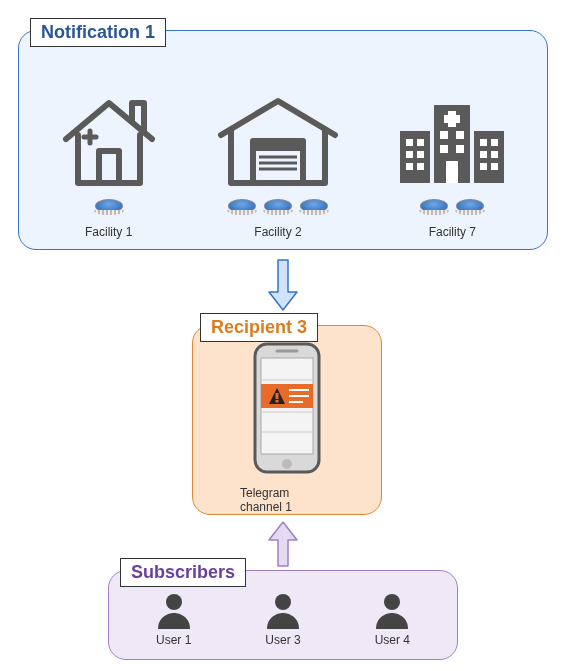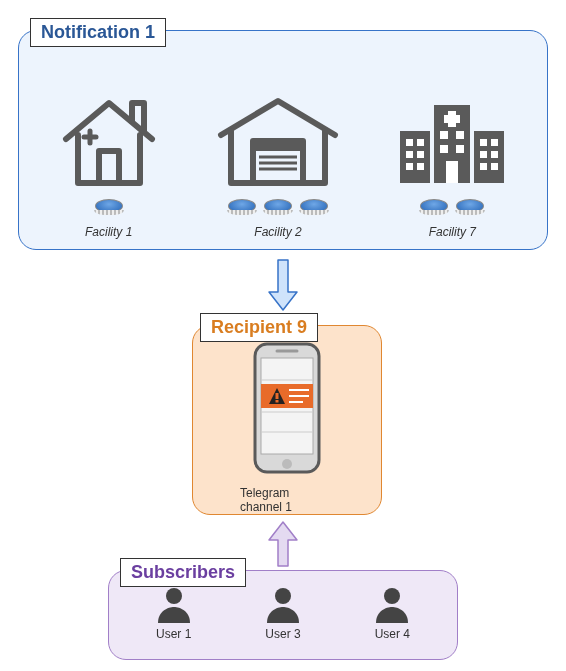--- a/index.html
+++ b/index.html
@@ -23,21 +23,20 @@
     background: #fff;
     border: 1px solid #333;
     padding: 3px 10px;
     font-weight: 700;
     font-size: 18px;
   }
   .notification-box {
     left: 18px; top: 30px; width: 530px; height: 220px;
     background: #edf4fd;
     border: 1px solid #3773c8;
-    font-style: italic;
   }
   .notification-label { left: 30px; top: 18px; color: #2a5796; }
   .recipient-box {
     left: 192px; top: 325px; width: 190px; height: 190px;
     background: #fde3cb;
     border: 1px solid #e08731;
   }
   .recipient-label { left: 200px; top: 313px; color: #d97d20; }
   .subscribers-box {
     left: 108px; top: 570px; width: 350px; height: 90px;
@@ -55,21 +54,21 @@
     border: 1px solid #888;
     position: relative;
   }
   .sensor::after {
     content:""; position:absolute; left:-2px; right:-2px; bottom:-3px; height:5px;
     border-radius: 0 0 10px 10px / 0 0 5px 5px;
     background: repeating-linear-gradient(90deg,#bbb 0 2px,#eee 2px 4px);
   }
   .phone-wrap { position:absolute; left:50%; top:14px; transform:translateX(-50%); display:flex; flex-direction:column; align-items:center;}
   .phone-caption { margin-top:6px; font-size:12px; }
-  .users { display:flex; justify-content:space-around; height:100%; padding: 12px 10px 6px 10px;}
+  .users { display:flex; justify-content:space-around; align-items:center; height:100%; padding: 12px 10px 6px 10px;}
   .user { display:flex; flex-direction:column; align-items:center; gap:4px;}
   .user .uname { font-size:12px; }
   .arrow { position:absolute; }
 </style>
 </head>
 <body>
 
 <div class="box notification-box">
   <div class="facilities">
 
@@ -179,21 +178,21 @@
       <path d="M22 64 L30 48 L38 64 Z" fill="#222"></path>
       <rect x="28.5" y="53" width="3" height="6" fill="#e86b2a"></rect>
       <rect x="28.5" y="60" width="3" height="2.5" fill="#e86b2a"></rect>
       <line x1="42" y1="50" x2="62" y2="50" stroke="#fff" stroke-width="2"></line>
       <line x1="42" y1="56" x2="62" y2="56" stroke="#fff" stroke-width="2"></line>
       <line x1="42" y1="62" x2="56" y2="62" stroke="#fff" stroke-width="2"></line>
     </svg>
     <div class="phone-caption">Telegram channel 1</div>
   </div>
 </div>
-<div class="label-tag recipient-label">Recipient 9</div>
+<div class="label-tag recipient-label">Recipient 3</div>
 
 <svg class="arrow" style="left:265px; top:520px;" width="36" height="50">
   <g fill="#e4daf1" stroke="#a17fc8" stroke-width="1.5" stroke-linejoin="round">
     <path d="M18 2 L32 20 H23 V46 H13 V20 H4 Z"></path>
   </g>
 </svg>
 
 <div class="box subscribers-box">
   <div class="users">
     <div class="user">

